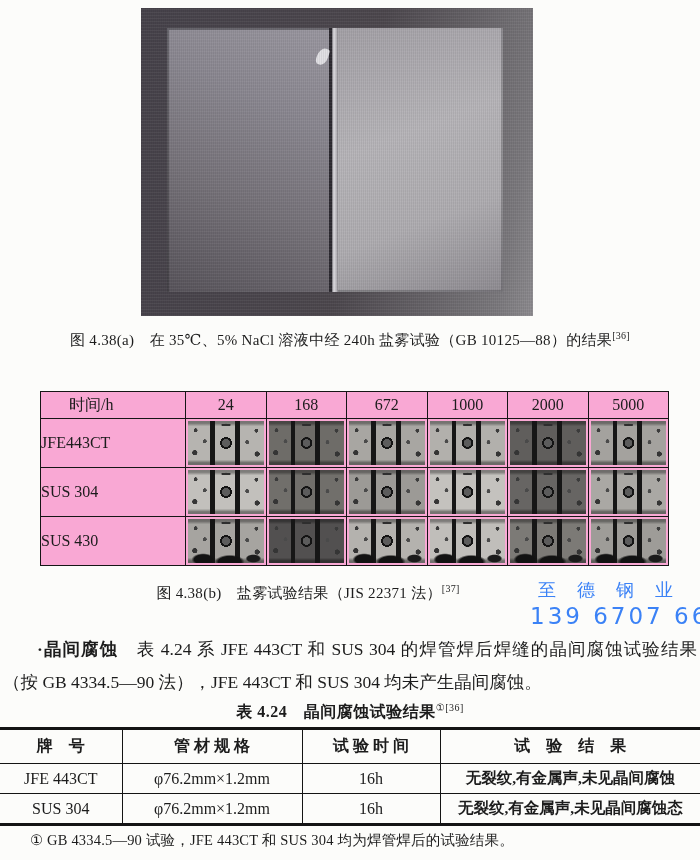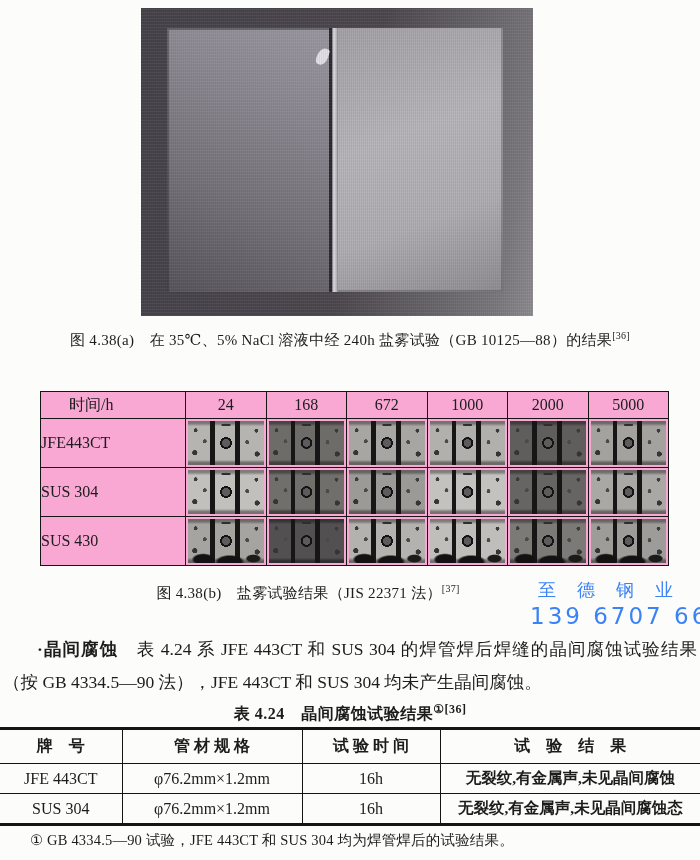--- a/index.html
+++ b/index.html
@@ -87,21 +87,21 @@
   .para{
     position:absolute;left:3px;top:633px;width:694px;
     font-size:17.5px;line-height:33px;text-align:justify;text-indent:34px;
   }
   .para .term{font-weight:bold;}
   
   .tbl-title{
     position:absolute;left:0;top:702px;width:700px;text-align:center;
     font-size:16px;font-weight:bold;letter-spacing:.5px;
   }
-  .tbl-title sup{font-size:12px;font-weight:bold;}
+  .tbl-title sup{font-size:10px;font-weight:normal;}
   .res-wrap{
     position:absolute;left:0;top:727px;width:700px;
     border-top:3px solid #141414;border-bottom:3px solid #141414;
   }
   table.res{width:700px;border-collapse:collapse;table-layout:fixed;}
   table.res th,table.res td{
     padding:0;text-align:center;font-size:16px;
   }
   table.res th:not(:last-child),table.res td:not(:last-child){border-right:1.5px solid #141414;}
   table.res thead th{height:33px;font-weight:bold;border-bottom:1.5px solid #141414;}

